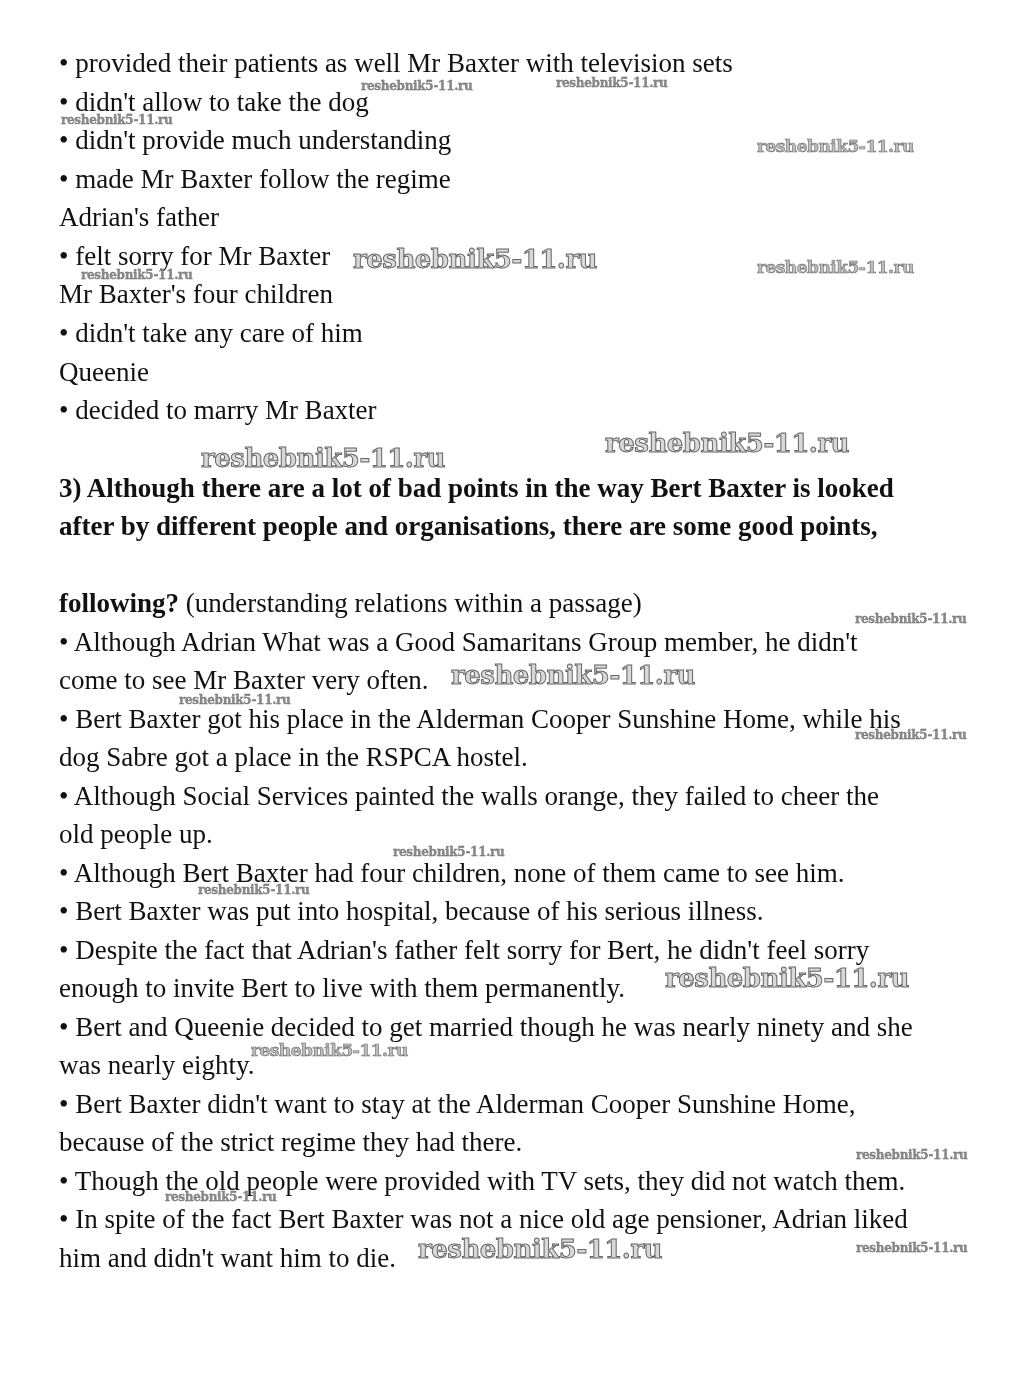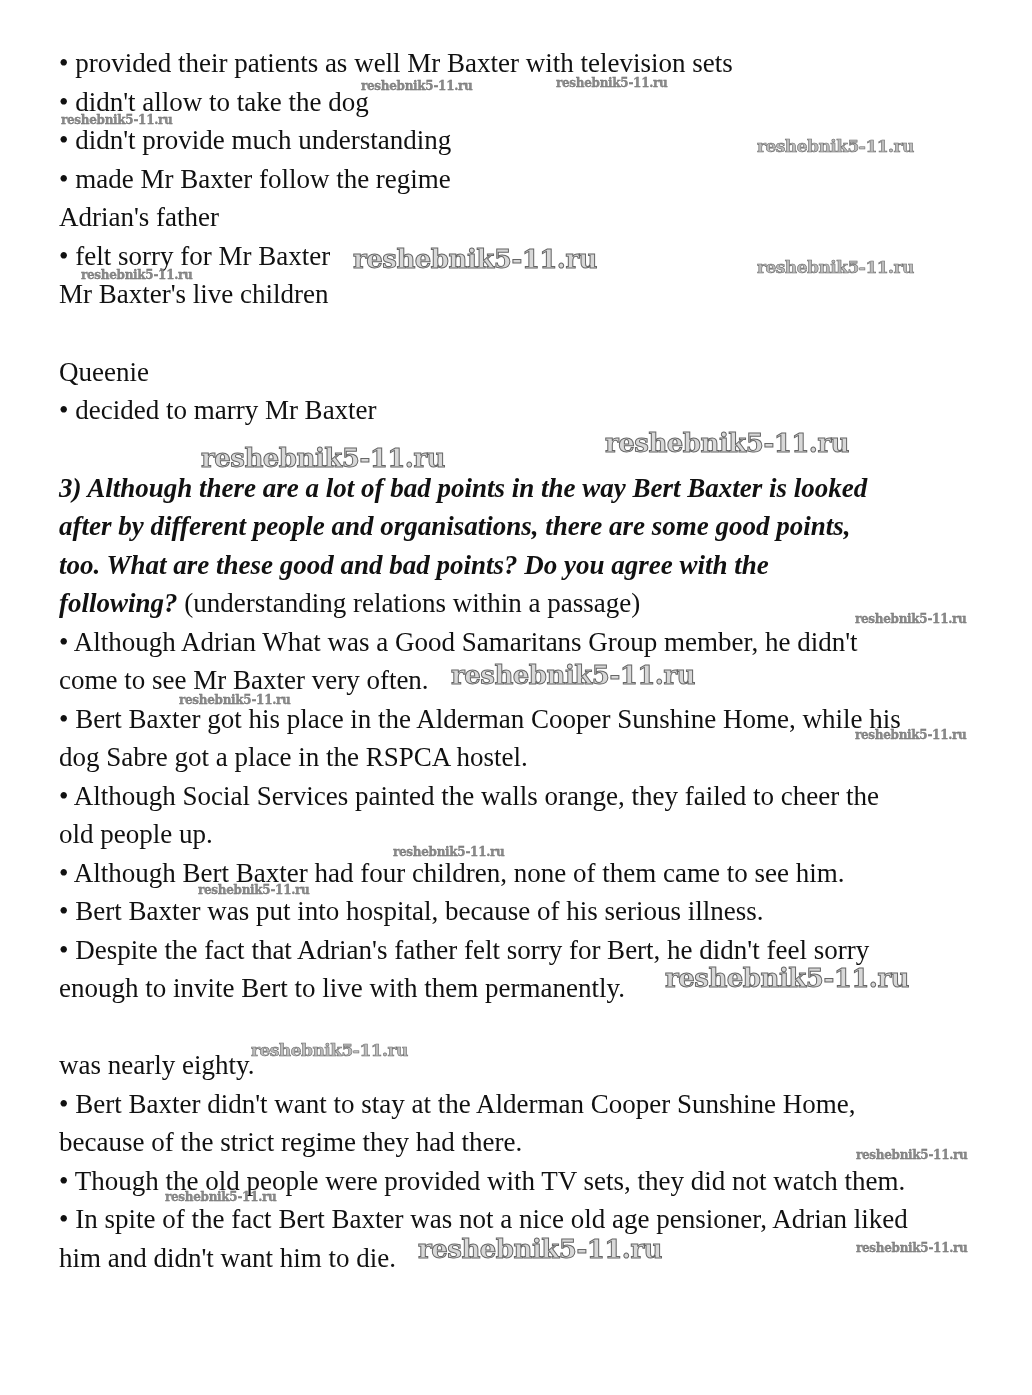--- a/index.html
+++ b/index.html
@@ -3,60 +3,61 @@
 <meta charset="utf-8">
 <style>
   html, body { margin: 0; padding: 0; background: #ffffff; }
   body { width: 1032px; height: 1395px; position: relative; overflow: hidden; }
   .page { position: absolute; left: 13px; top: 0; width: 1032px; height: 1395px; background: #fff; }
   .line {
     position: absolute; left: 46px; white-space: nowrap;
     font-family: "Liberation Serif", serif; font-size: 27px; color: #111;
     line-height: 30px;
   }
-  .bold { font-weight: bold; font-style: italic; }
+  .bold { font-weight: bold; }
   .wm {
     position: absolute; white-space: nowrap;
     font-family: "DejaVu Serif", serif; font-weight: bold; color: #d8d8d8;
     -webkit-text-stroke: 0.8px #6b6b6b; letter-spacing: -0.5px;
   }
   .wm.big { font-size: 26px; -webkit-text-stroke: 1px #666; }
   .wm.small { font-size: 12px; color: #8a8a8a; -webkit-text-stroke: 0.3px #6a6a6a; letter-spacing: -0.3px; }
   .wm.mid { font-size: 17px; color: #bdbdbd; -webkit-text-stroke: 0.6px #6a6a6a; }
 </style>
 </head>
 <body>
 
 <div class="page">
 
   <div class="line" style="top:48px">• provided their patients as well Mr Baxter with television sets</div>
   <div class="line" style="top:87px">• didn't allow to take the dog</div>
   <div class="line" style="top:125px">• didn't provide much understanding</div>
   <div class="line" style="top:164px">• made Mr Baxter follow the regime</div>
   <div class="line" style="top:202px">Adrian's father</div>
   <div class="line" style="top:241px">• felt sorry for Mr Baxter</div>
-  <div class="line" style="top:279px">Mr Baxter's live children</div>
+  <div class="line" style="top:279px">Mr Baxter's four children</div>
+  <div class="line" style="top:318px">• didn't take any care of him</div>
   <div class="line" style="top:357px">Queenie</div>
   <div class="line" style="top:395px">• decided to marry Mr Baxter</div>
 
   <div class="line bold" style="top:473px">3) Although there are a lot of bad points in the way Bert Baxter is looked</div>
   <div class="line bold" style="top:511px">after by different people and organisations, there are some good points,</div>
-  <div class="line bold" style="top:550px">too. What are these good and bad points? Do you agree with the</div>
   <div class="line" style="top:588px"><span class="bold">following?</span><span> (understanding relations within a passage)</span></div>
 
   <div class="line" style="top:627px">• Although Adrian What was a Good Samaritans Group member, he didn't</div>
   <div class="line" style="top:665px">come to see Mr Baxter very often.</div>
   <div class="line" style="top:704px">• Bert Baxter got his place in the Alderman Cooper Sunshine Home, while his</div>
   <div class="line" style="top:742px">dog Sabre got a place in the RSPCA hostel.</div>
   <div class="line" style="top:781px">• Although Social Services painted the walls orange, they failed to cheer the</div>
   <div class="line" style="top:819px">old people up.</div>
   <div class="line" style="top:896px">• Bert Baxter was put into hospital, because of his serious illness.</div>
   <div class="line" style="top:858px">• Although Bert Baxter had four children, none of them came to see him.</div>
   <div class="line" style="top:935px">• Despite the fact that Adrian's father felt sorry for Bert, he didn't feel sorry</div>
   <div class="line" style="top:973px">enough to invite Bert to live with them permanently.</div>
+  <div class="line" style="top:1012px">• Bert and Queenie decided to get married though he was nearly ninety and she</div>
   <div class="line" style="top:1089px">• Bert Baxter didn't want to stay at the Alderman Cooper Sunshine Home,</div>
   <div class="line" style="top:1050px">was nearly eighty.</div>
   <div class="line" style="top:1127px">because of the strict regime they had there.</div>
   <div class="line" style="top:1166px">• Though the old people were provided with TV sets, they did not watch them.</div>
   <div class="line" style="top:1204px">• In spite of the fact Bert Baxter was not a nice old age pensioner, Adrian liked</div>
   <div class="line" style="top:1243px">him and didn't want him to die.</div>
 
   <div class="wm small" style="left:348px;top:79px">reshebnik5-11.ru</div>
   <div class="wm small" style="left:543px;top:76px">reshebnik5-11.ru</div>
   <div class="wm small" style="left:48px;top:113px">reshebnik5-11.ru</div>

